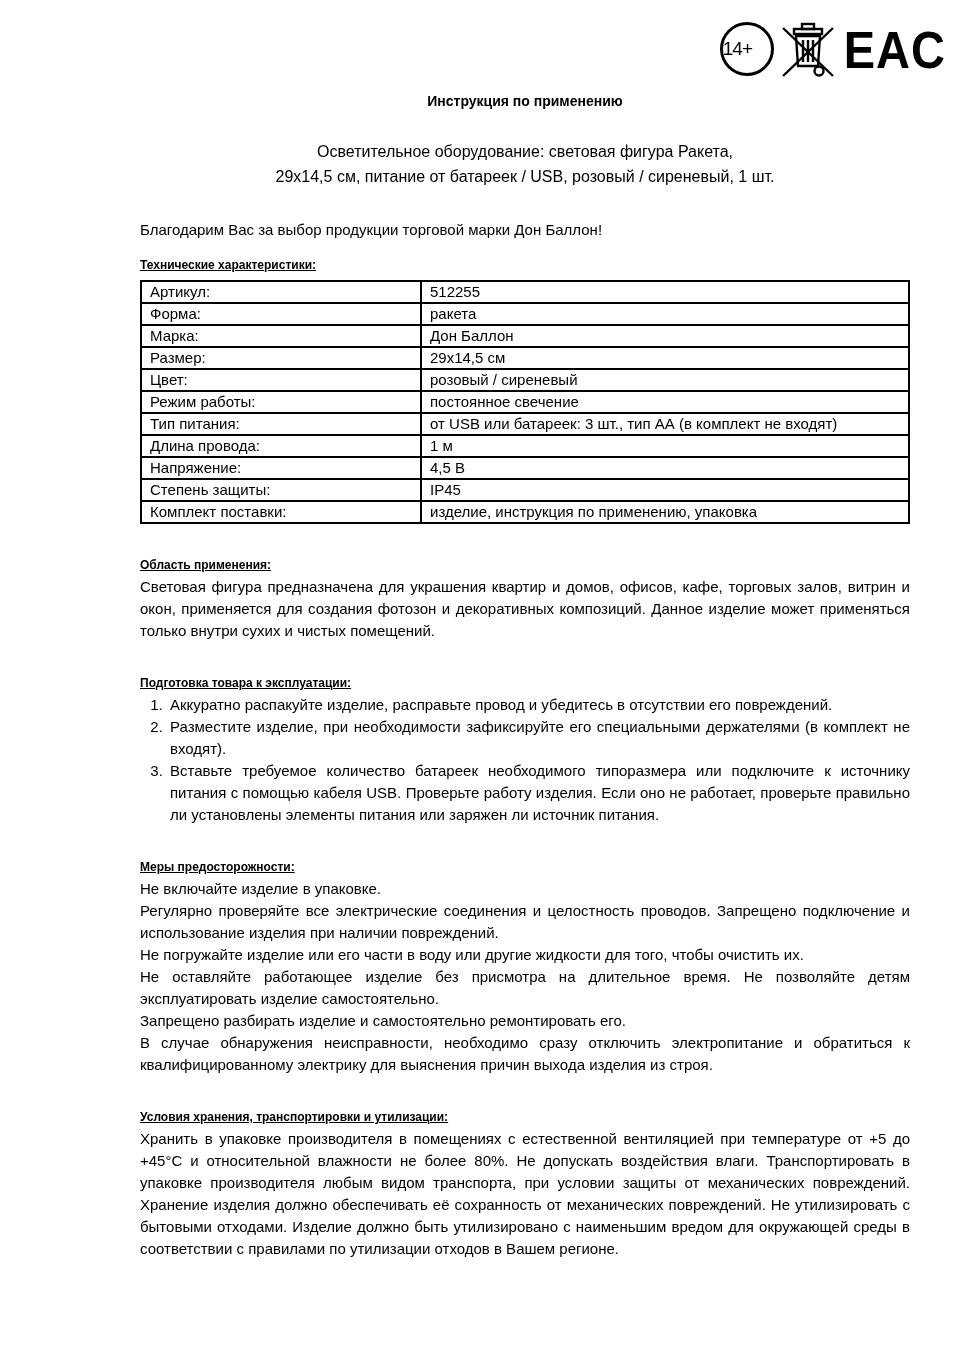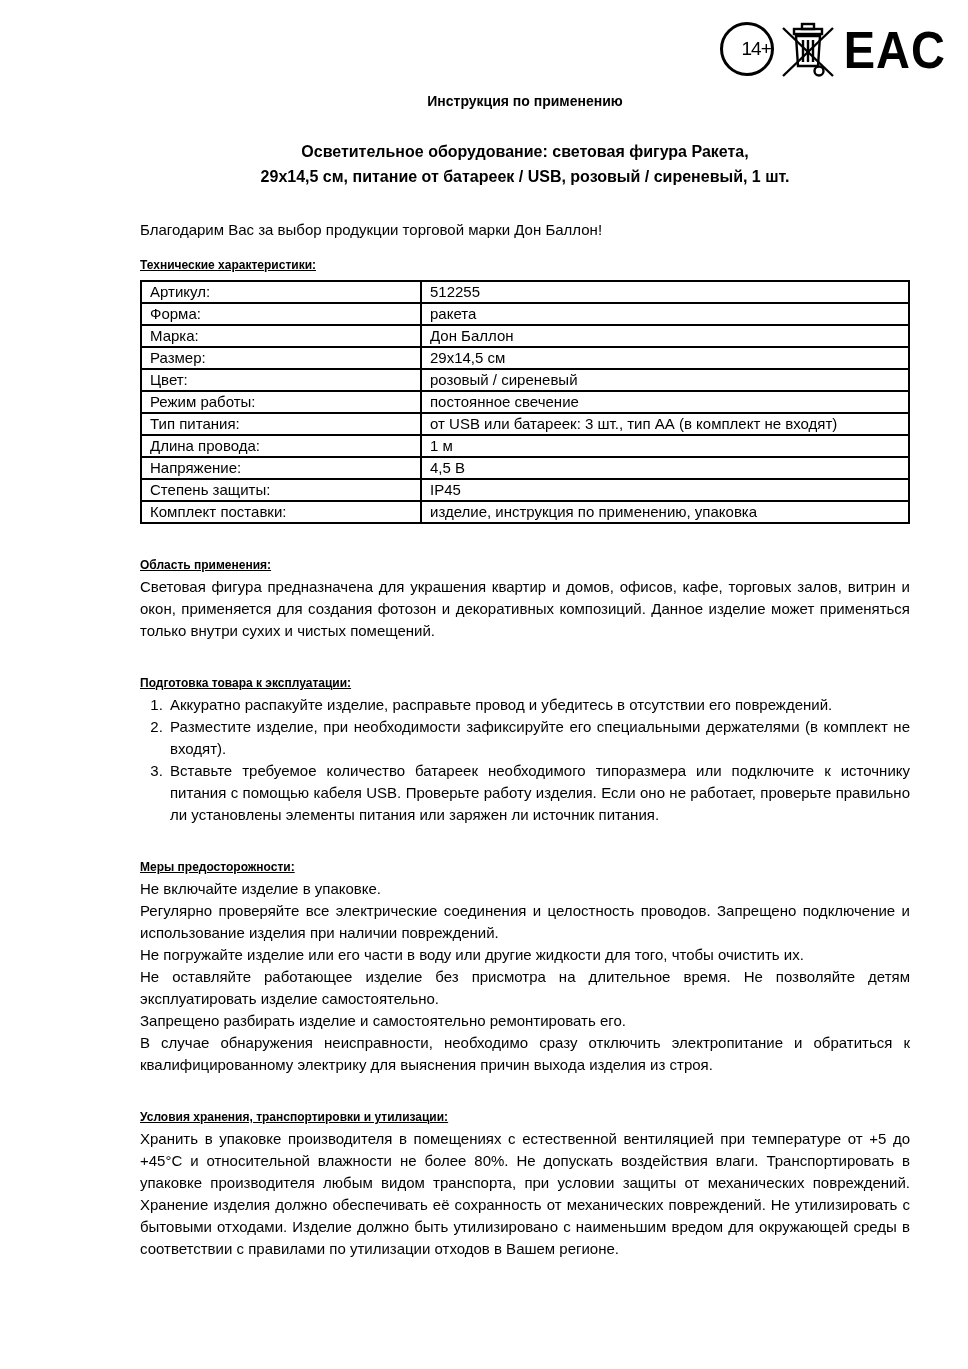--- a/index.html
+++ b/index.html
@@ -23,21 +23,21 @@
     top: 20px;
     right: 22px;
     display: flex;
     align-items: center;
     gap: 7px;
   }
   .age-circle {
     width: 48px; height: 48px;
     border: 3px solid #000;
     border-radius: 50%;
-    display: flex; align-items: center; justify-content: flex-end;
+    display: flex; align-items: center; justify-content: flex-start;
     font-size: 19px;
     letter-spacing: -1px;
   }
   .weee-svg { display: block; }
   .eac-mark {
     font-size: 47px;
     font-weight: bold;
     line-height: 1;
     letter-spacing: 1px;
     transform: scaleY(1.12);
@@ -47,21 +47,21 @@
   .doc-title {
     margin: 0;
     text-align: center;
     font-size: 14px;
     font-weight: bold;
     line-height: 22px;
   }
   .doc-subtitle {
     margin-top: 27px;
     text-align: center;
-    font-weight: bold;
+    font-weight: normal;
     font-size: 16px;
     line-height: 25px;
   }
 
   p { margin: 0; }
   .intro { margin-top: 30px; }
   .justify { text-align: justify; }
 
   .sec-heading {
     margin: 0;

